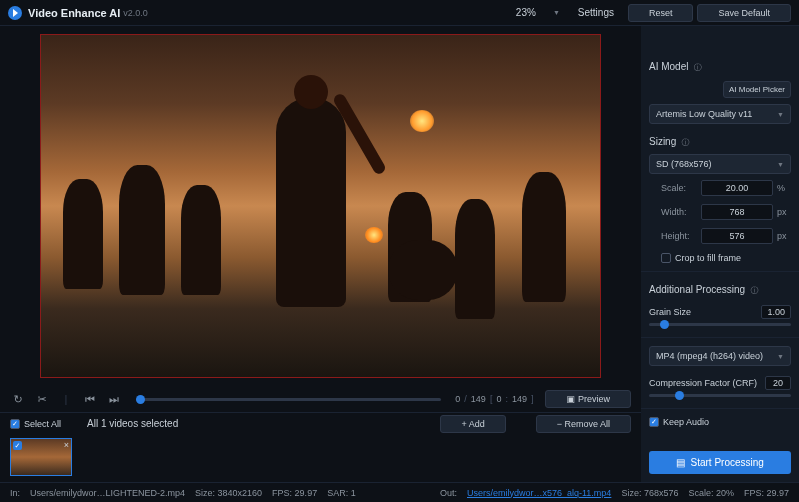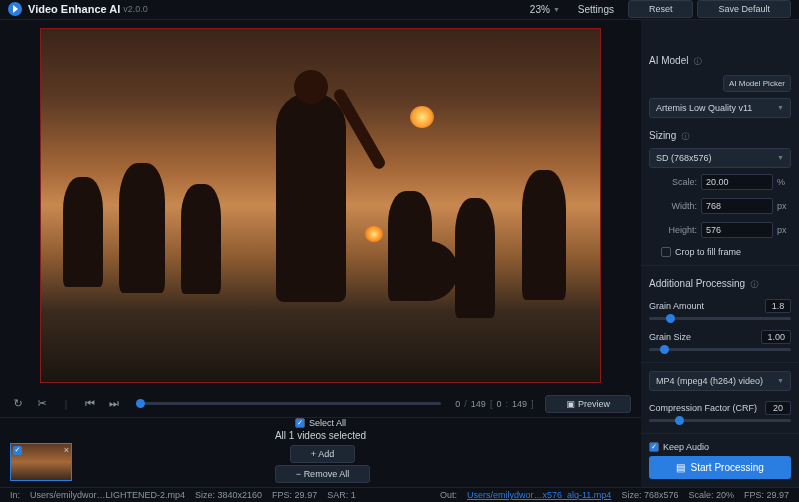--- a/index.html
+++ b/index.html
@@ -4,21 +4,21 @@
 <style>
 * { box-sizing: border-box; margin: 0; padding: 0; }
 body { font-family: -apple-system, BlinkMacSystemFont, "Segoe UI", Arial, sans-serif; background: #0d1117; color: #c9d1d9; font-size: 10px; overflow: hidden; }
 .app { display: flex; flex-direction: column; width: 799px; height: 502px; }
 .titlebar { display: flex; align-items: center; height: 26px; padding: 0 8px; background: #0d1117; border-bottom: 1px solid #1a2332; }
 .logo-icon { width: 14px; height: 14px; background: #2a7de1; border-radius: 50%; margin-right: 6px; position: relative; }
 .logo-icon::after { content: ""; position: absolute; top: 3px; left: 5px; width: 0; height: 0; border-left: 5px solid #fff; border-top: 4px solid transparent; border-bottom: 4px solid transparent; }
 .title-main { font-size: 11px; font-weight: 600; color: #e6edf3; }
 .title-ver { font-size: 9px; color: #6e7681; margin-left: 3px; }
 .tb-spacer { flex: 1; }
-.zoom { color: #c9d1d9; font-size: 10px; margin-right: 18px; display: flex; align-items: center; gap: 3px; cursor: pointer; }
+.zoom { color: #c9d1d9; font-size: 10px; margin-right: 18px; display: flex; align-items: center; gap: 17px; cursor: pointer; }
 .zoom .chev { font-size: 7px; color: #6e7681; }
 .settings-link { color: #c9d1d9; margin-right: 10px; cursor: pointer; }
 .btn { background: #1d2633; border: 1px solid #2d3748; color: #c9d1d9; padding: 3px 20px; border-radius: 3px; font-size: 9px; cursor: pointer; margin-left: 4px; }
 .main { flex: 1; display: flex; }
 .left { flex: 1; display: flex; flex-direction: column; background: #0d1117; }
 .preview-area { flex: 1; display: flex; align-items: center; justify-content: center; padding: 8px 40px; position: relative; }
 .preview-frame { width: 100%; height: 100%; border: 1px solid #8b1a1a; position: relative; overflow: hidden; background: linear-gradient(180deg, #3a2418 0%, #5c3a24 20%, #a56838 40%, #c88850 50%, #8b5a30 65%, #3a2a1e 80%, #1a1510 100%); }
 .sil { position: absolute; background: #1a0f0a; border-radius: 40% 40% 8% 8% / 30% 30% 8% 8%; }
 .fig-main { left: 42%; top: 18%; width: 70px; height: 210px; border-radius: 35px 35px 8px 8px; }
 .fig-main::before { content:""; position:absolute; top:-22px; left:18px; width:34px; height:34px; background:#2a1208; border-radius:50%; }
@@ -26,38 +26,38 @@
 .fire1 { position:absolute; left:66%; top:22%; width:24px; height:22px; background:radial-gradient(circle,#ffe680 0%,#ff9b2e 60%,transparent 100%); border-radius:50%; }
 .fire2 { position:absolute; left:58%; top:56%; width:18px; height:16px; background:radial-gradient(circle,#ffe680 0%,#ff8b1e 60%,transparent 100%); border-radius:50%; }
 .sil1{left:4%;top:42%;width:40px;height:110px;} .sil2{left:14%;top:38%;width:46px;height:130px;} .sil3{left:25%;top:44%;width:40px;height:110px;} .sil4{left:62%;top:46%;width:44px;height:110px;} .sil5{left:74%;top:48%;width:40px;height:120px;} .sil6{left:86%;top:40%;width:44px;height:130px;}
 .bend{left:62%;top:60%;width:70px;height:60px;border-radius:30px;}
 .controls { display: flex; align-items: center; height: 26px; padding: 0 10px; gap: 8px; }
 .ic-btn { width: 16px; height: 16px; color: #8b949e; cursor: pointer; display: flex; align-items: center; justify-content: center; font-size: 11px; }
 .timeline { flex: 1; height: 3px; background: #2d3748; border-radius: 2px; position: relative; margin: 0 6px; }
 .timeline::before { content:""; position:absolute; left:0; top:-3px; width:9px; height:9px; background:#2a7de1; border-radius:50%; }
 .frame-counter { display: flex; align-items: center; gap: 4px; color: #8b949e; font-size: 9px; }
 .frame-counter span.sep { color: #4a5568; }
-.lib-bar { display: flex; align-items: center; height: 22px; padding: 0 10px; border-top: 1px solid #1a2332; gap: 2px; flex-direction: column; }
+.lib-bar { display: flex; align-items: center; height: 22px; padding: 0 10px; border-top: 1px solid #1a2332; gap: 26px; }
 .chk { display: inline-flex; align-items: center; gap: 4px; color: #c9d1d9; font-size: 9px; cursor: pointer; }
 .chk-box { width: 10px; height: 10px; border: 1px solid #4a5568; border-radius: 2px; display: inline-flex; align-items: center; justify-content: center; background: #2a7de1; color: #fff; font-size: 7px; }
 .chk-box.empty { background: transparent; }
 .lib-spacer { flex: 1; }
 .thumbnails { height: 48px; padding: 4px 10px; display: flex; gap: 6px; }
 .thumb { width: 62px; height: 38px; border: 1px solid #2a7de1; position: relative; background: linear-gradient(180deg,#5c3a24 0%,#a56838 50%,#3a2a1e 100%); }
 .thumb .chk-mark { position: absolute; top: 2px; left: 2px; width: 9px; height: 9px; background: #2a7de1; border-radius: 2px; color: #fff; font-size: 7px; display: flex; align-items: center; justify-content: center; }
 .thumb .close { position: absolute; top: 1px; right: 2px; color: #c9d1d9; font-size: 9px; cursor: pointer; }
 .right { width: 158px; background: #131a24; display: flex; flex-direction: column; padding: 6px 8px 8px; gap: 4px; overflow-y: auto; }
 .section-head { display: flex; align-items: center; justify-content: space-between; color: #c9d1d9; font-size: 10px; margin: 4px 0 2px; }
 .section-head .info { color: #6e7681; font-size: 8px; margin-left: 3px; }
 .ai-picker { background: #1d2633; border: 1px solid #2d3748; color: #c9d1d9; padding: 3px 5px; font-size: 8px; border-radius: 3px; cursor: pointer; margin-top: 45px; }
 .select { background: #1d2633; border: 1px solid #2d3748; color: #c9d1d9; padding: 4px 6px; font-size: 9px; border-radius: 3px; display: flex; justify-content: space-between; align-items: center; cursor: pointer; }
 .select .chev { font-size: 7px; color: #6e7681; }
 .field-row { display: flex; align-items: center; gap: 4px; margin: 2px 0; padding-left: 12px; }
-.field-row .lbl { width: 36px; text-align: right; color: #8b949e; font-size: 9px; }
-.field-row input { flex: 1; background: #0d1117; border: 1px solid #2d3748; color: #c9d1d9; padding: 2px 4px; font-size: 9px; border-radius: 2px; width: 20px; }
+.field-row .lbl { width: 36px; color: #8b949e; font-size: 9px; }
+.field-row input { flex: 1; background: #0d1117; border: 1px solid #2d3748; color: #c9d1d9; padding: 2px 4px; font-size: 9px; border-radius: 2px; width: 20px; text-align: center; }
 .field-row .unit { width: 14px; color: #8b949e; font-size: 9px; }
 .divider { height: 1px; background: #1a2332; margin: 4px -8px; }
 .slider-row { margin: 3px 0; }
 .slider-head { display: flex; justify-content: space-between; align-items: center; font-size: 9px; color: #c9d1d9; }
 .slider-head .val { background: #0d1117; border: 1px solid #2d3748; padding: 1px 5px; border-radius: 2px; font-size: 9px; min-width: 26px; text-align: center; }
 .slider { height: 3px; background: #2d3748; border-radius: 2px; position: relative; margin-top: 4px; }
 .slider-knob { position: absolute; top: -3px; width: 9px; height: 9px; background: #2a7de1; border-radius: 50%; }
 .start-btn { background: #2a7de1; color: #fff; border: none; padding: 6px; border-radius: 3px; font-size: 10px; cursor: pointer; display: flex; align-items: center; justify-content: center; gap: 5px; margin-top: auto; }
 .statusbar { height: 20px; background: #0d1117; border-top: 1px solid #1a2332; display: flex; align-items: center; padding: 0 10px; font-size: 9px; color: #8b949e; gap: 10px; }
 .statusbar .out-link { color: #2a7de1; text-decoration: underline; cursor: pointer; }
@@ -180,29 +180,20 @@
         <span class="chk-box empty"></span>
         <span>Crop to fill frame</span>
       </label>
 
       <div class="divider"></div>
       <div class="section-head">
         <span><span>Additional Processing</span><span class="info"> ⓘ</span></span>
       </div>
       <div class="slider-row">
         <div class="slider-head">
-          <span>Grain Amount</span>
-          <span class="val">1.8</span>
-        </div>
-        <div class="slider">
-            <div class="slider-knob" style="left:12%"></div>
-          </div>
-      </div>
-      <div class="slider-row">
-        <div class="slider-head">
           <span>Grain Size</span>
           <span class="val">1.00</span>
         </div>
         <div class="slider">
             <div class="slider-knob" style="left:8%"></div>
           </div>
       </div>
 
       <div class="divider"></div>
       <div class="select">

